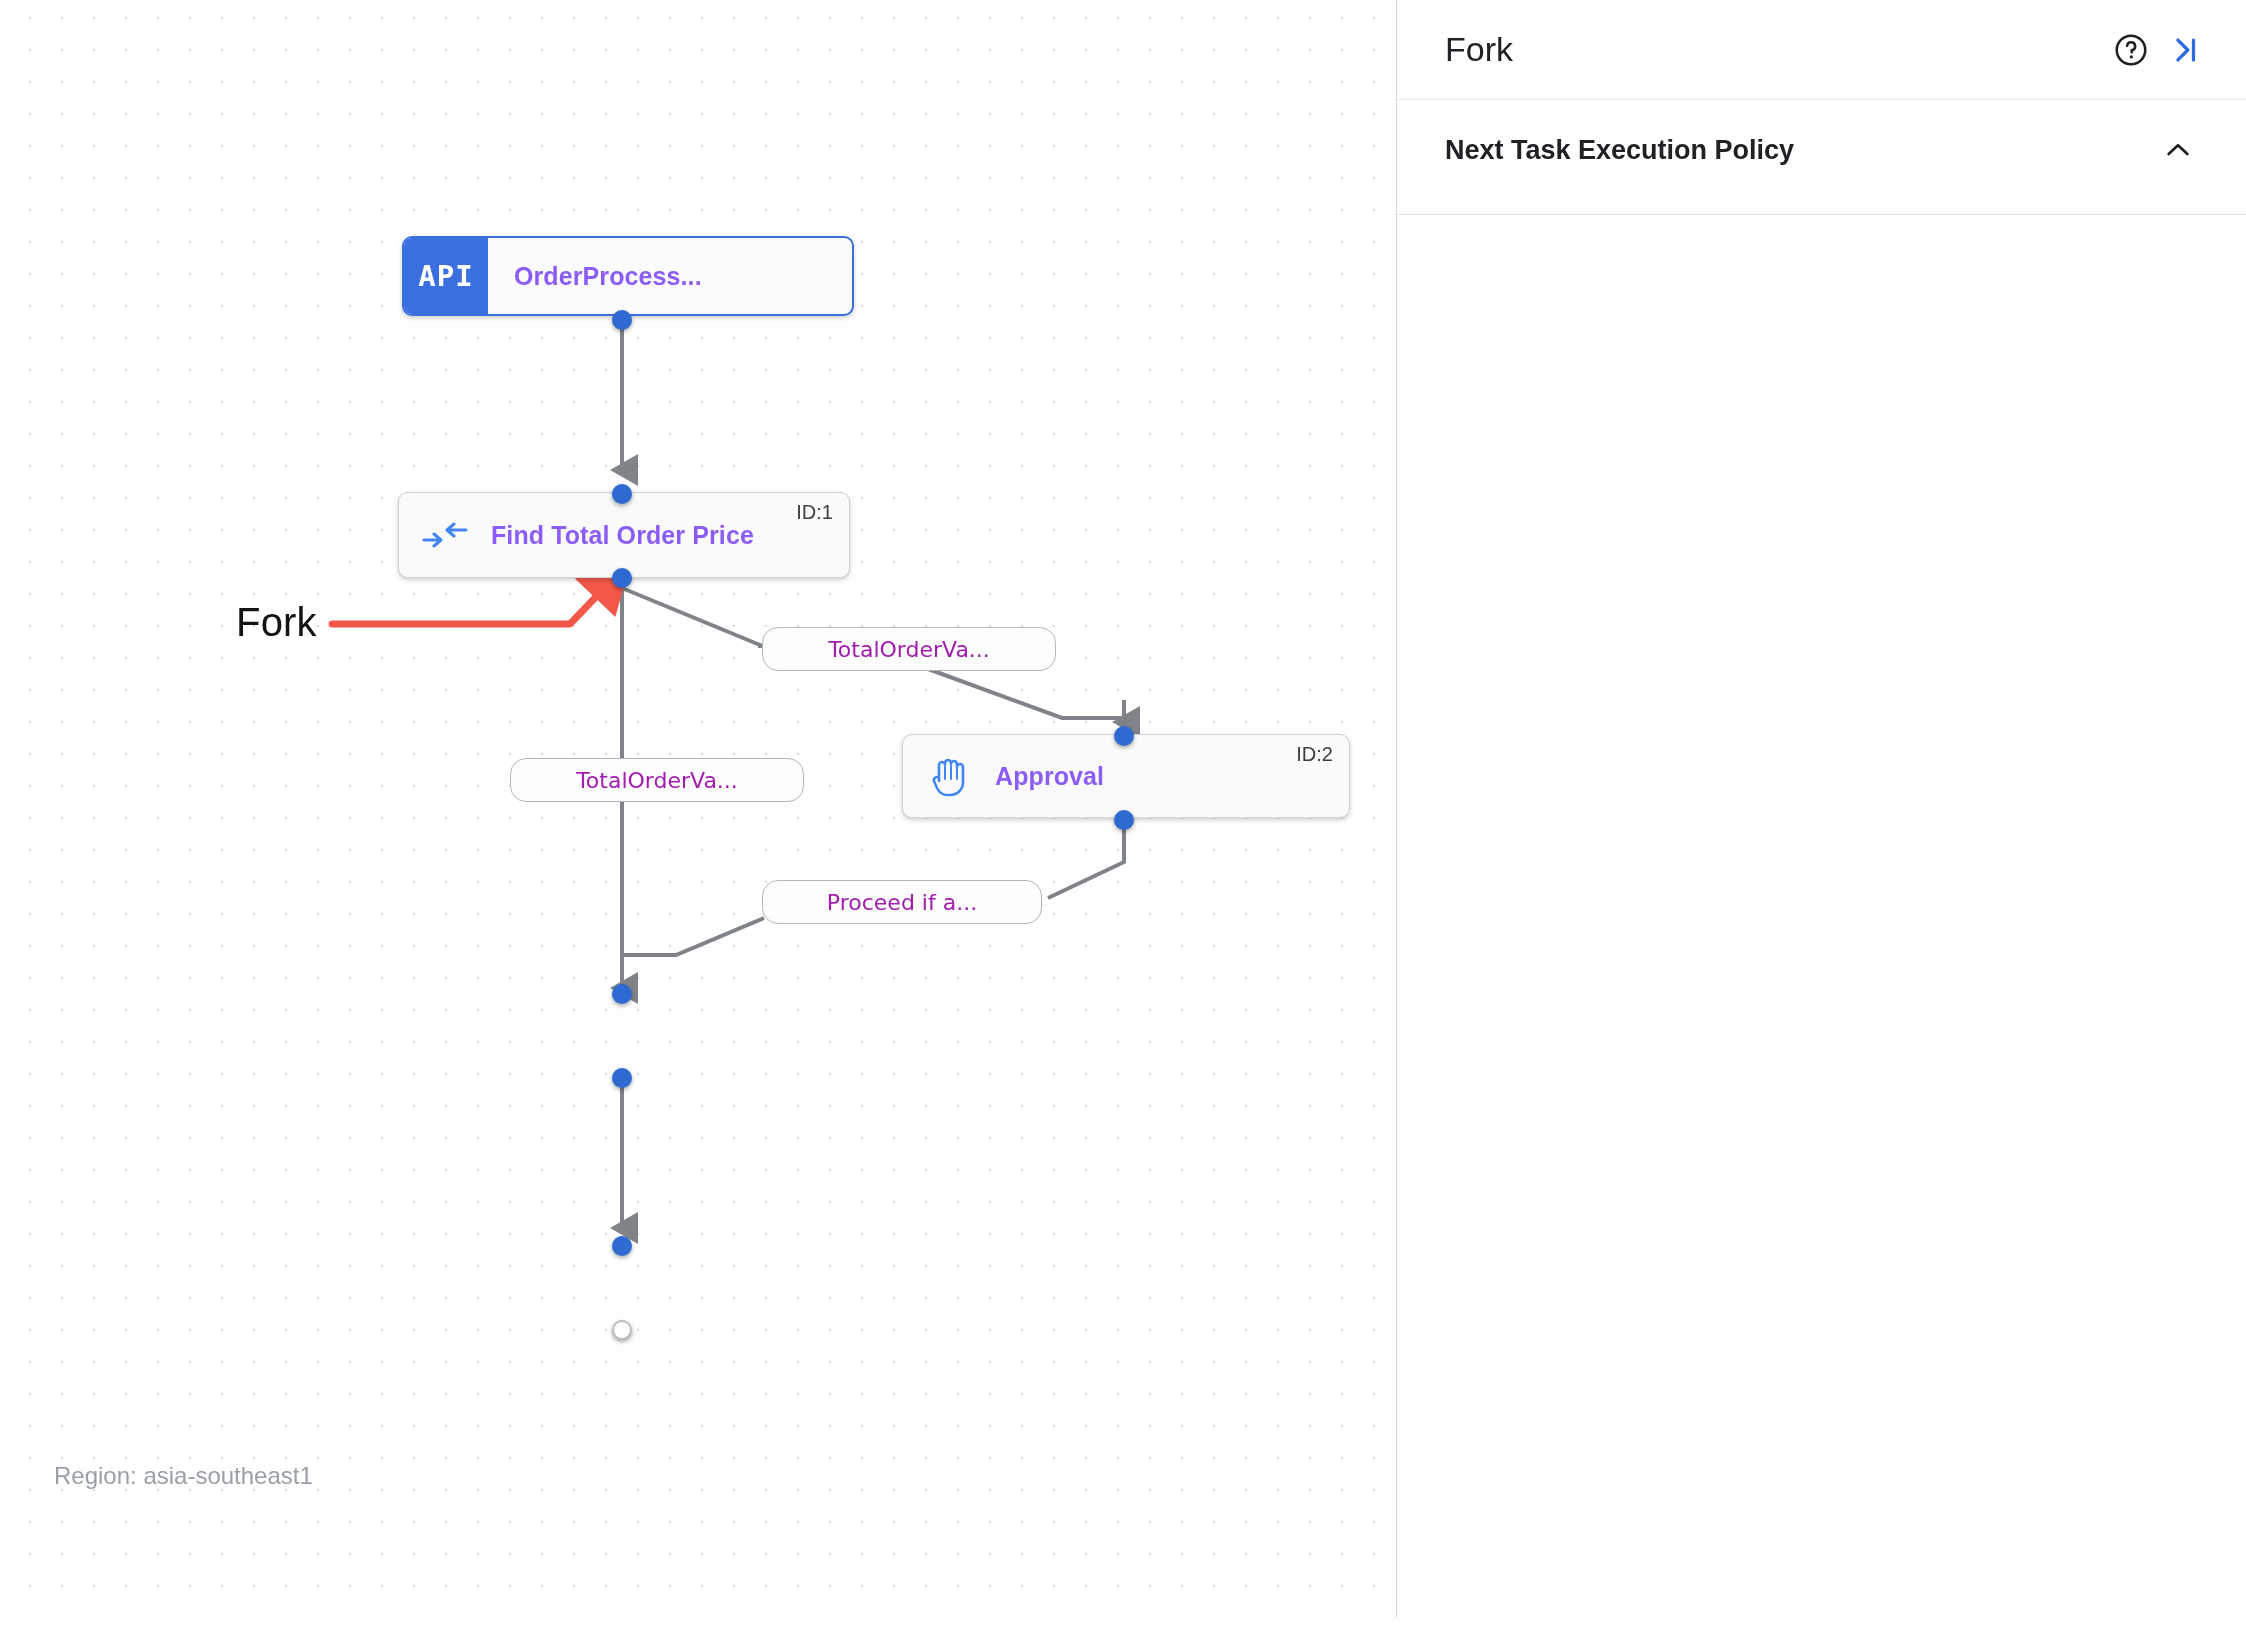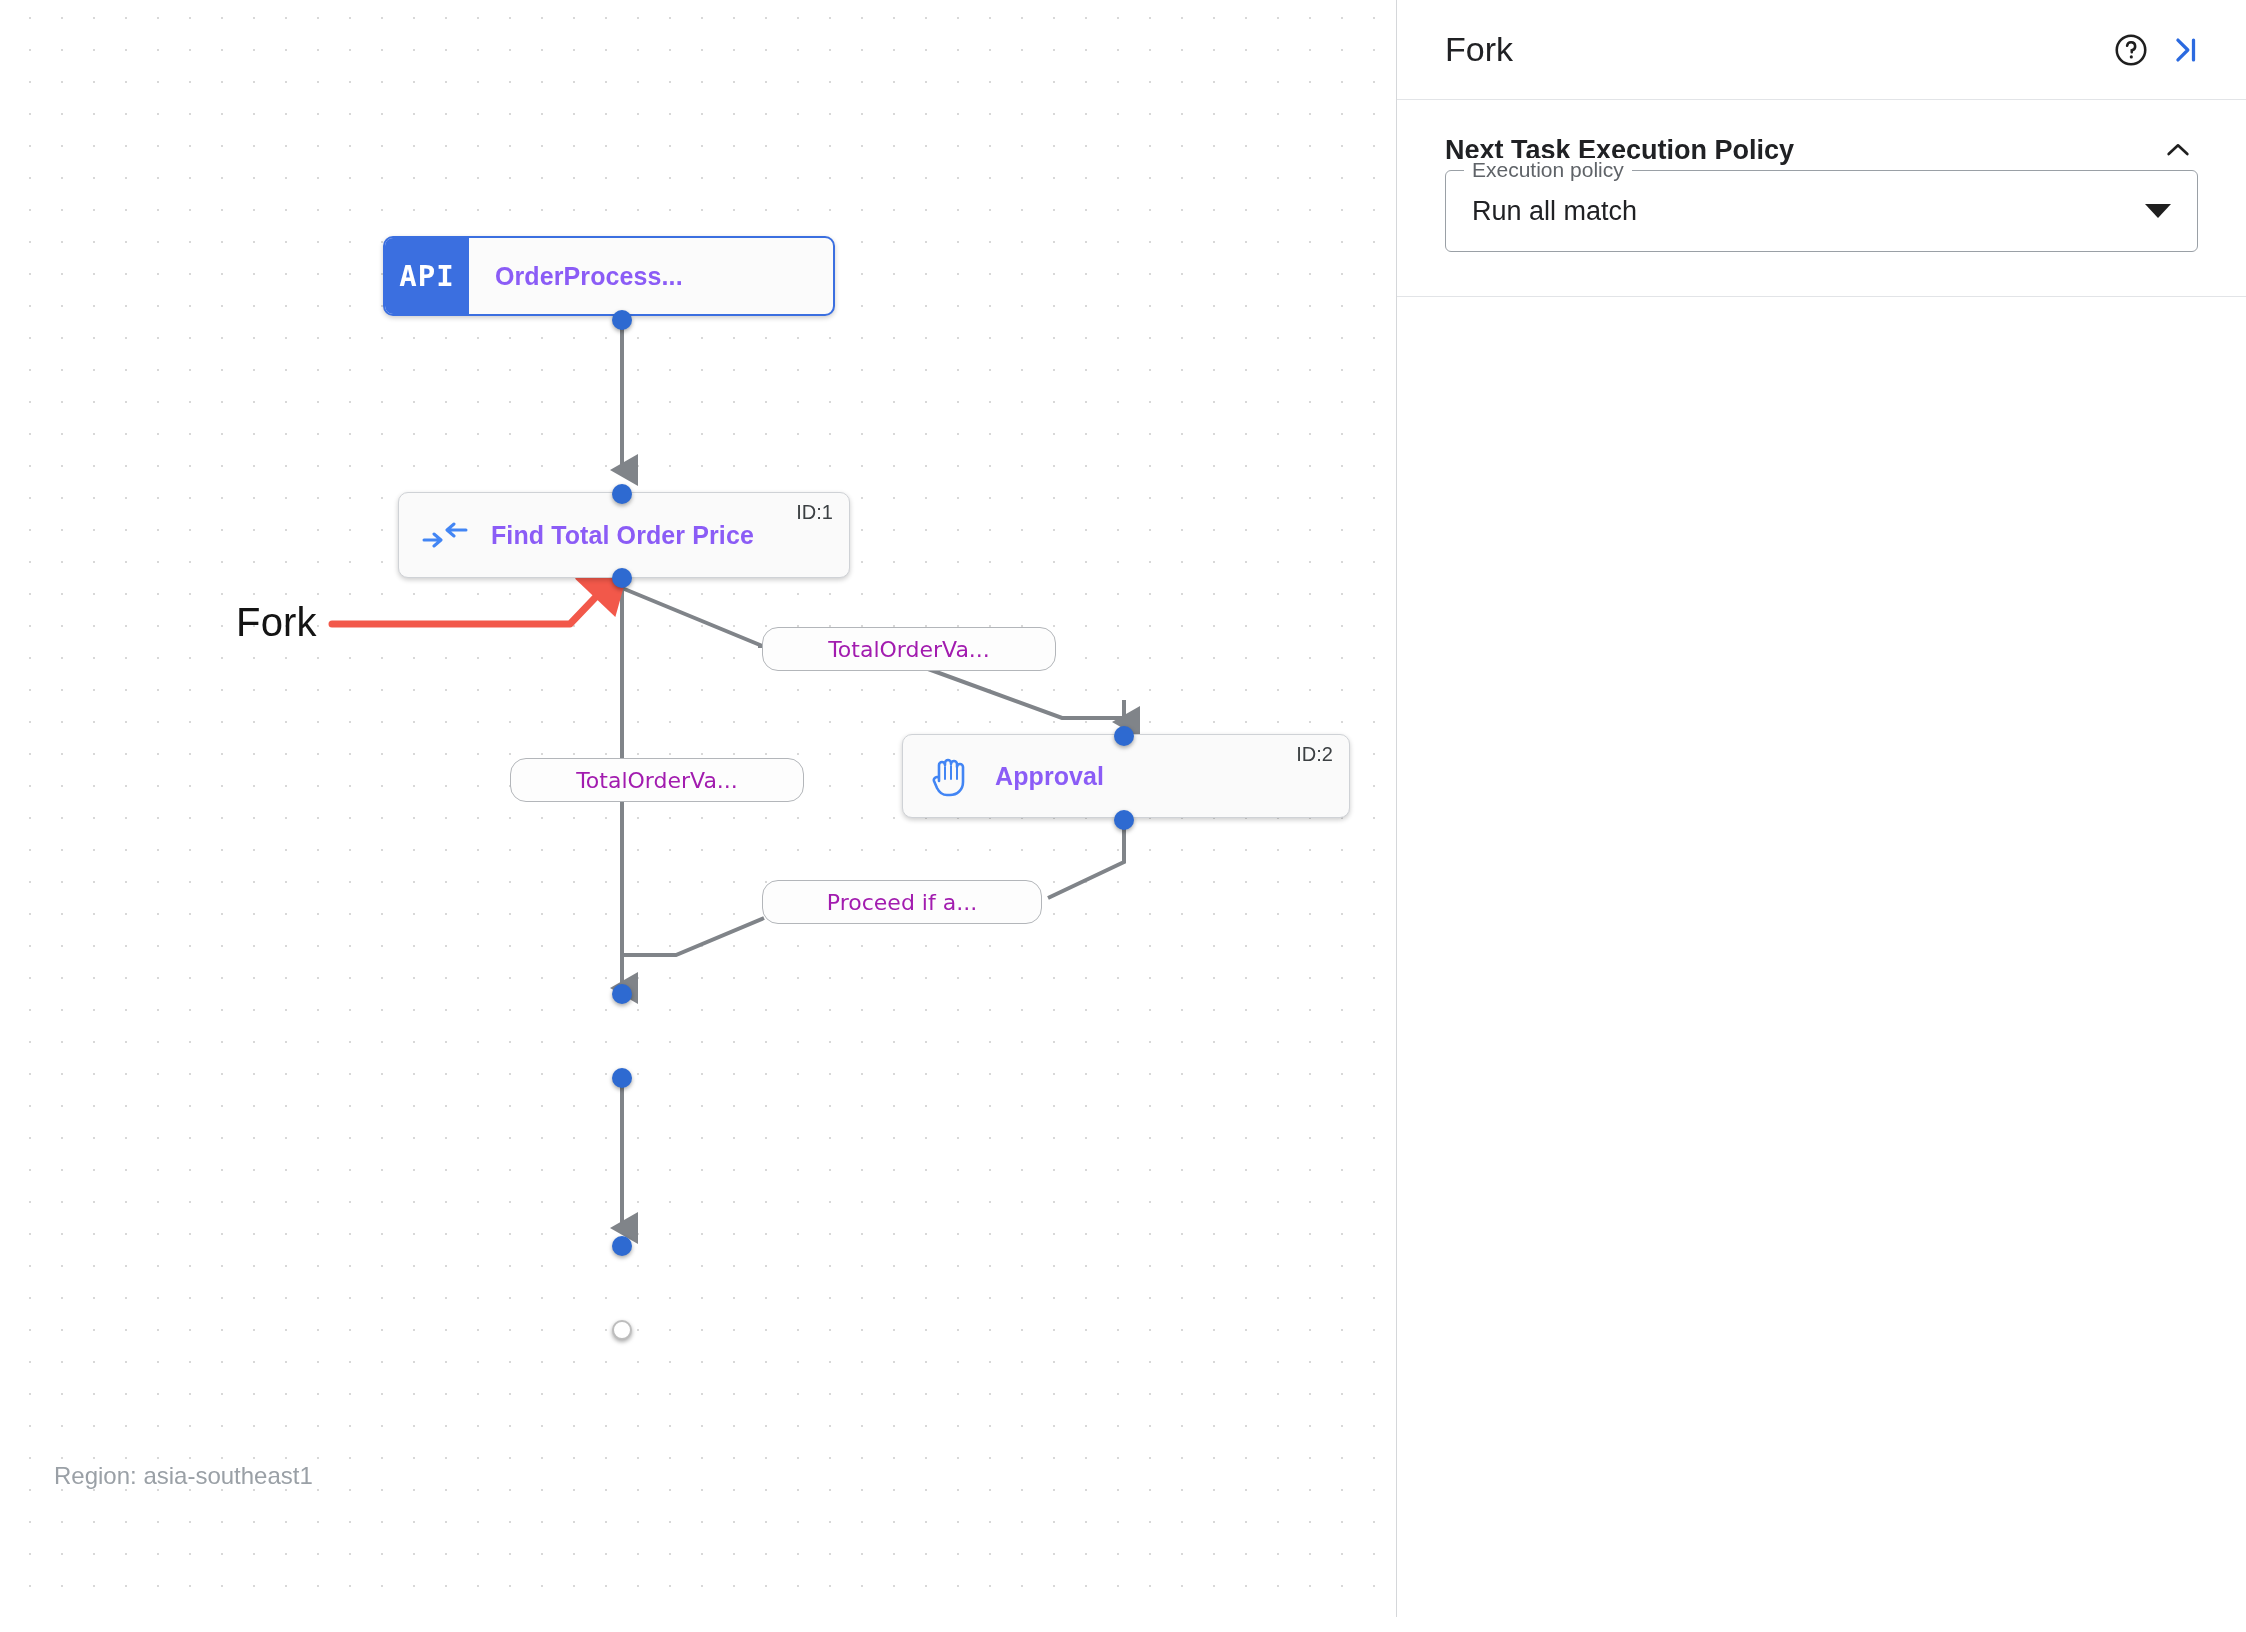--- a/index.html
+++ b/index.html
@@ -255,21 +255,21 @@
 
       <path d="M1124,826 L1124,862 L1048,898 M764,918 L676,955 L624,955" stroke="#808489" stroke-width="4" fill="none"></path>
 
       <path d="M622,1076 L622,1228" stroke="#808489" stroke-width="4" fill="none" marker-end="url(#arrow)"></path>
 
       <path d="M332,624 L570,624 L612,580" stroke="#f2584a" stroke-width="7" fill="none" stroke-linecap="round" stroke-linejoin="round" marker-end="url(#arrowred)"></path>
     </svg>
 
     <div class="annot-text" style="left:236px; top:600px;">Fork</div>
 
-    <div class="node selected-api" style="left:383px; top:236px; width:452px; height:80px;">
+    <div class="node selected-api" style="left:402px; top:236px; width:452px; height:80px;">
       <div class="api-badge">API</div>
       <div class="node-title" style="margin-left:26px;">OrderProcess...</div>
     </div>
     <div class="dot" style="left:612px; top:310px;"></div>
 
     <div class="node" style="left:398px; top:492px; width:452px; height:86px;">
       <div class="node-icon">
         <svg width="46" height="26" viewBox="0 0 46 26" fill="none">
           <path d="M2,18 H18 M12,12 L19,18 L12,24" stroke="#4285f4" stroke-width="3" stroke-linecap="round" stroke-linejoin="round" fill="none"></path>
           <path d="M44,8 H26 M32,2 L25,8 L32,14" stroke="#4285f4" stroke-width="3" stroke-linecap="round" stroke-linejoin="round" fill="none"></path>
@@ -336,21 +336,16 @@
     <div class="section">
       <div class="section-head">
         <div class="section-title">Next Task Execution Policy</div>
         <div class="chevron">
           <svg width="32" height="32" viewBox="0 0 24 24" fill="none">
             <path d="M5,15 L12,8.5 L19,15" stroke="#1f1f1f" stroke-width="2" stroke-linecap="round" stroke-linejoin="round" fill="none"></path>
           </svg>
         </div>
       </div>
 
-      <div class="field">
-        <div class="field-legend">Execution policy</div>
-        <div class="field-value">Run all match</div>
-        <div class="caret"></div>
-      </div>
     </div>
 
   </div>
 </div>
 
 </body></html>

